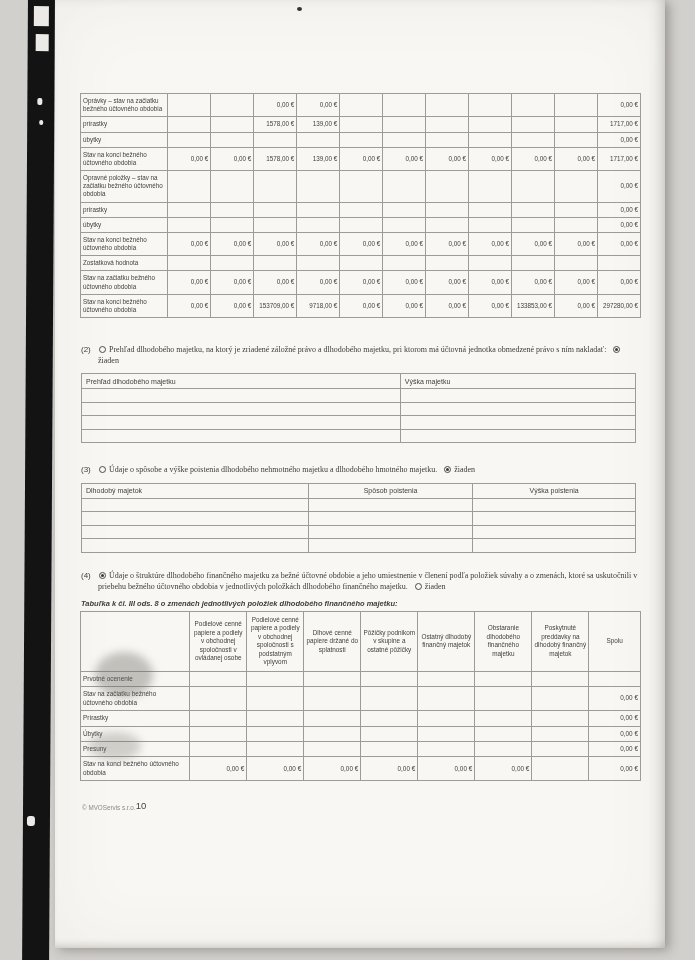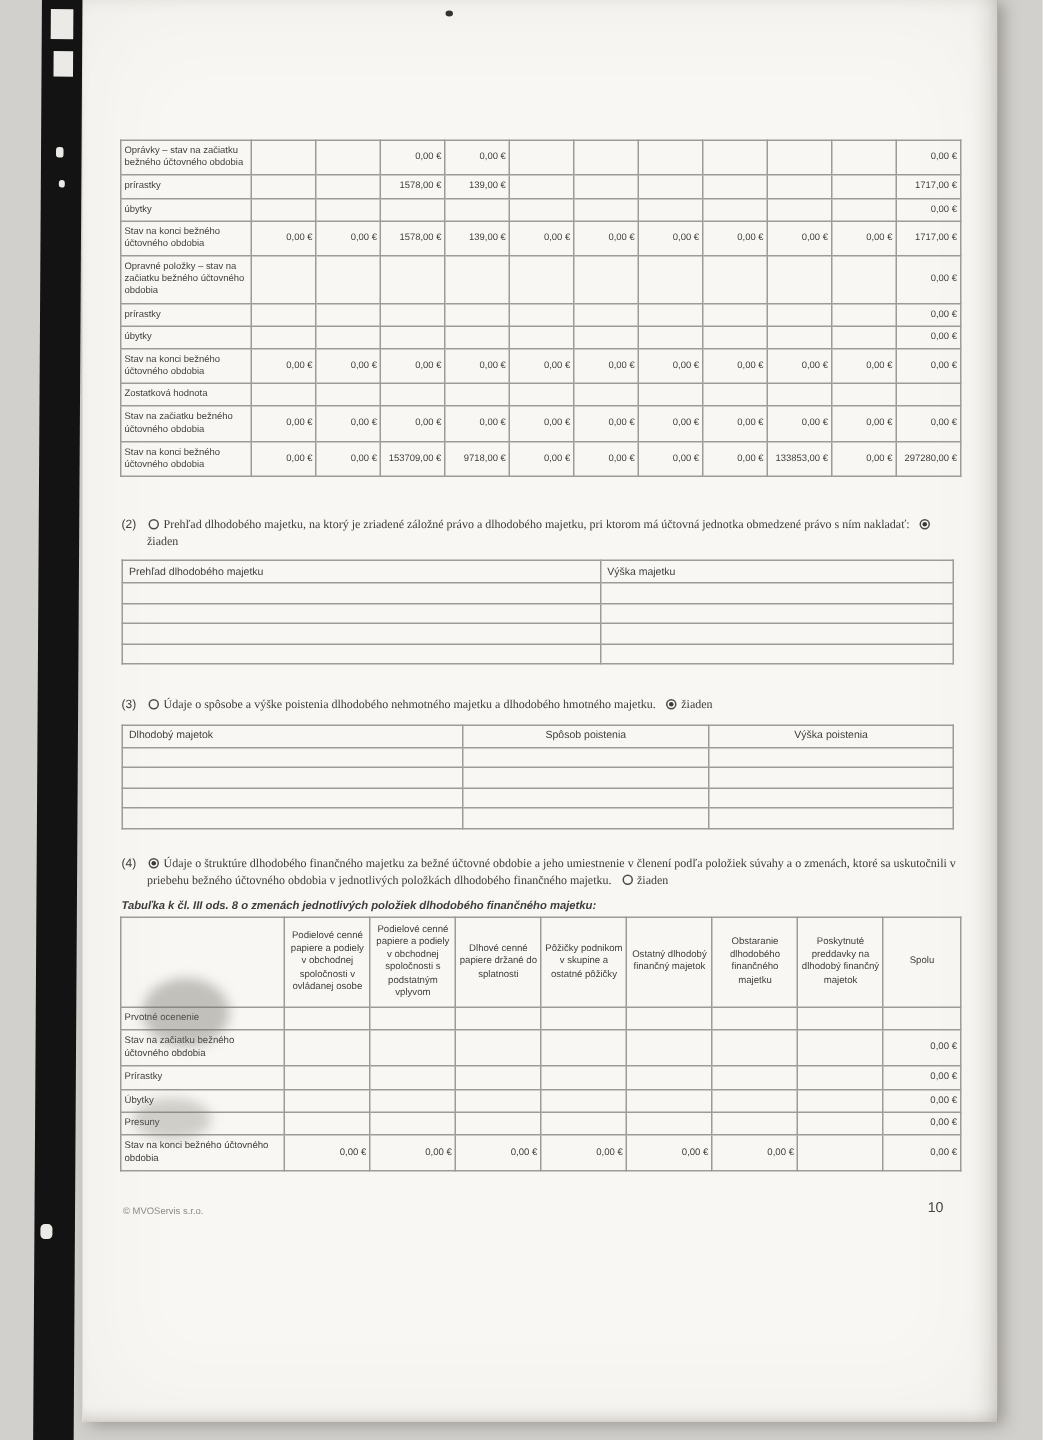--- a/index.html
+++ b/index.html
@@ -78,21 +78,21 @@
   
   .t4 { font-size: 6.4px; line-height: 1.32; margin-bottom: 15px; }
   .t4 th { font-weight: normal; text-align: center; vertical-align: middle; padding: 4px 2px; }
   .t4 td { padding: 3px 2px; vertical-align: middle; }
   .t4 .lbl { text-align: left; }
   .t4 .val { text-align: right; white-space: nowrap; }
   .t4 .c-lbl { width: 19.5%; }
   .t4 .c-d  { width: 10.18%; }
   .t4 .c-sp { width: 9.2%; }
 
-  .footer { display: flex; justify-content: space-between; align-items: flex-end; padding: 4px 12px 0 2px; }
+  .footer { display: flex; align-items: flex-end; padding: 4px 12px 0 2px; }
   .copy   { font-size: 6.3px; color: #8a8a86; }
   .pageno { font-size: 9.5px; color: #454545; }
 </style>
 </head>
 <body>
 
 <div class="binding">
   <div class="hole h1"></div>
   <div class="hole h2"></div>
   <div class="hole sp1"></div>

